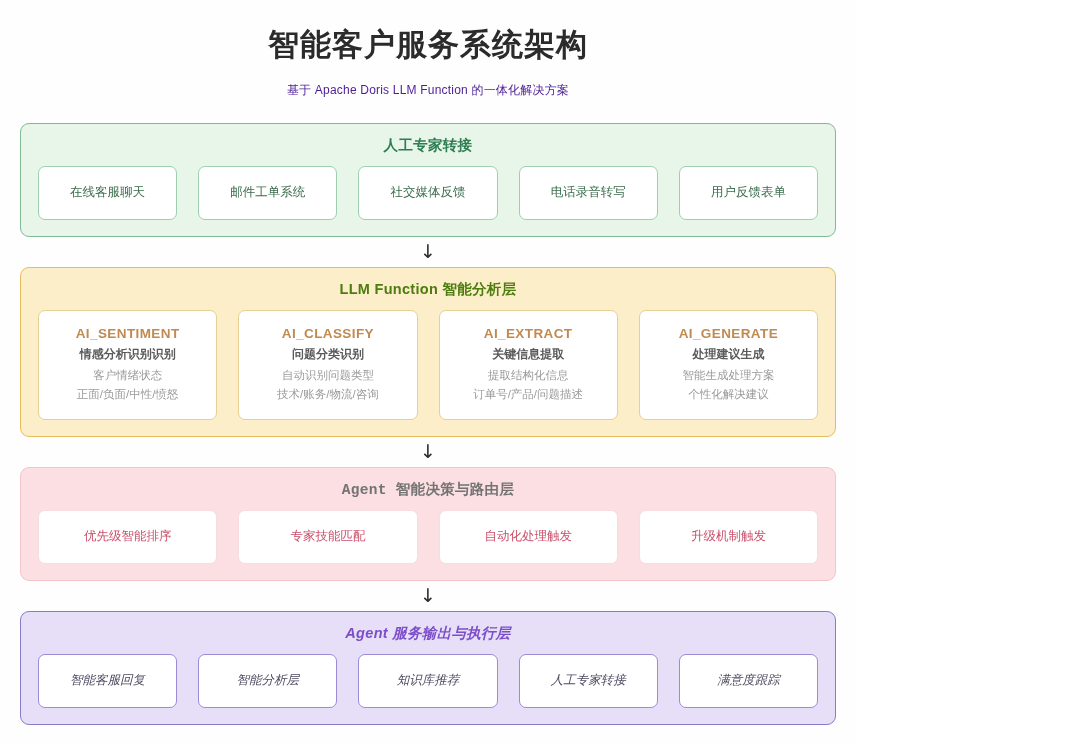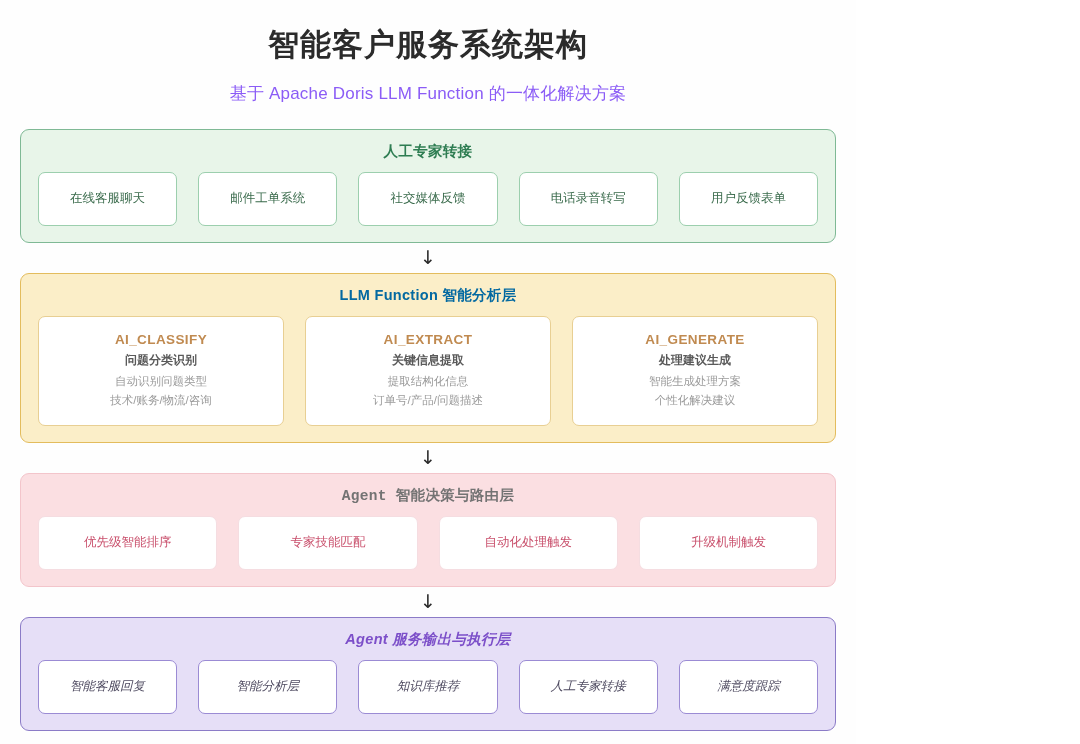--- a/index.html
+++ b/index.html
@@ -28,22 +28,22 @@
   }
   .title {
     font-size: 31px;
     font-weight: bold;
     color: #2b2b2b;
     letter-spacing: 1px;
     line-height: 1.35;
   }
   .subtitle {
     margin-top: 16px;
-    font-size: 17px;
-    color: #8b5cf6;
+    font-size: 12px;
+    color: #4c1d95;
     font-weight: normal;
     letter-spacing: 0.2px;
   }
 
   
   .stack {
     margin-top: 24px;
     display: flex;
     flex-direction: column;
     align-items: stretch;
@@ -111,21 +111,21 @@
     color: #9a9a9a;
     line-height: 1.5;
   }
 
   
   .layer.green  { background: #e8f5e9; border-color: #7fb995; }
   .layer.green  .layer-title { color: #2e7d52; }
   .layer.green  .card { border-color: #9ccfae; color: #3a6b4c; }
 
   .layer.orange { background: #fbeec8; border-color: #e3bc5d; }
-  .layer.orange .layer-title { color: #0369a1; text-align: center; }
+  .layer.orange .layer-title { color: #4d7c0f; text-align: center; }
   .layer.orange .card { border-color: #e8cf93; }
   .layer.orange .card .fn-name { color: #c08a50; }
 
   .layer.pink   { background: #fbdfe2; border-color: #f3c5cb; }
   .layer.pink   .layer-title { color: #737373; font-family: Liberation Mono, monospace; }
   .layer.pink   .card { border-color: #f5dde1; color: #c9506c; background:#ffffff; }
 
   .layer.purple { background: #e6dff7; border-color: #8b7bc7; font-style: italic; }
   .layer.purple .layer-title { color: #7c4fc9; }
   .layer.purple .card { border-color: #9b8bd4; color: #4e4a60; }
@@ -174,20 +174,26 @@
         </div>
       </div>
     </div>
 
     <div class="arrow">↓</div>
 
     <div class="layer orange">
       <div class="layer-title">LLM Function 智能分析层</div>
       <div class="cards">
         <div class="card rich">
+          <span class="fn-name">AI_SENTIMENT</span>
+          <span class="fn-sub">情感分析识别识别</span>
+          <span class="fn-desc">客户情绪状态</span>
+          <span class="fn-desc">正面/负面/中性/愤怒</span>
+        </div>
+        <div class="card rich">
           <span class="fn-name">AI_CLASSIFY</span>
           <span class="fn-sub">问题分类识别</span>
           <span class="fn-desc">自动识别问题类型</span>
           <span class="fn-desc">技术/账务/物流/咨询</span>
         </div>
         <div class="card rich">
           <span class="fn-name">AI_EXTRACT</span>
           <span class="fn-sub">关键信息提取</span>
           <span class="fn-desc">提取结构化信息</span>
           <span class="fn-desc">订单号/产品/问题描述</span>

